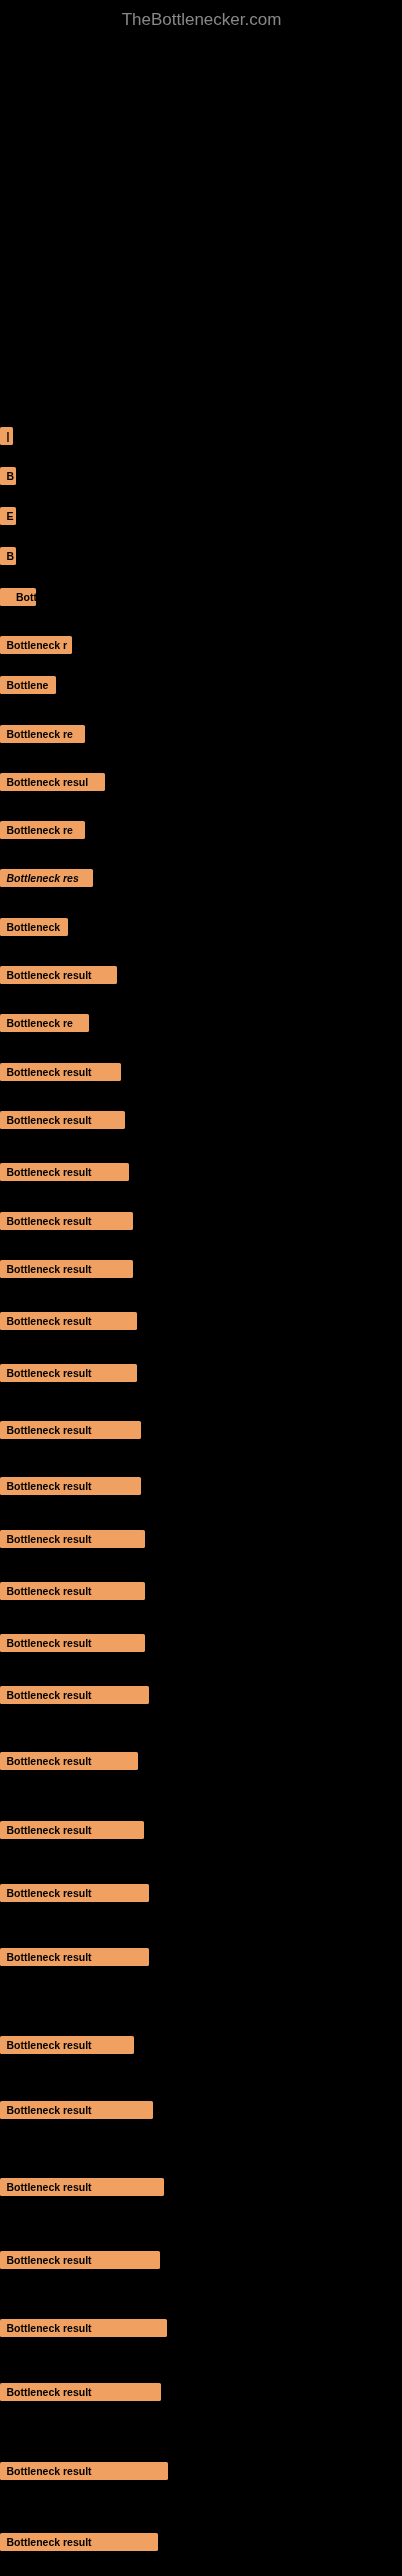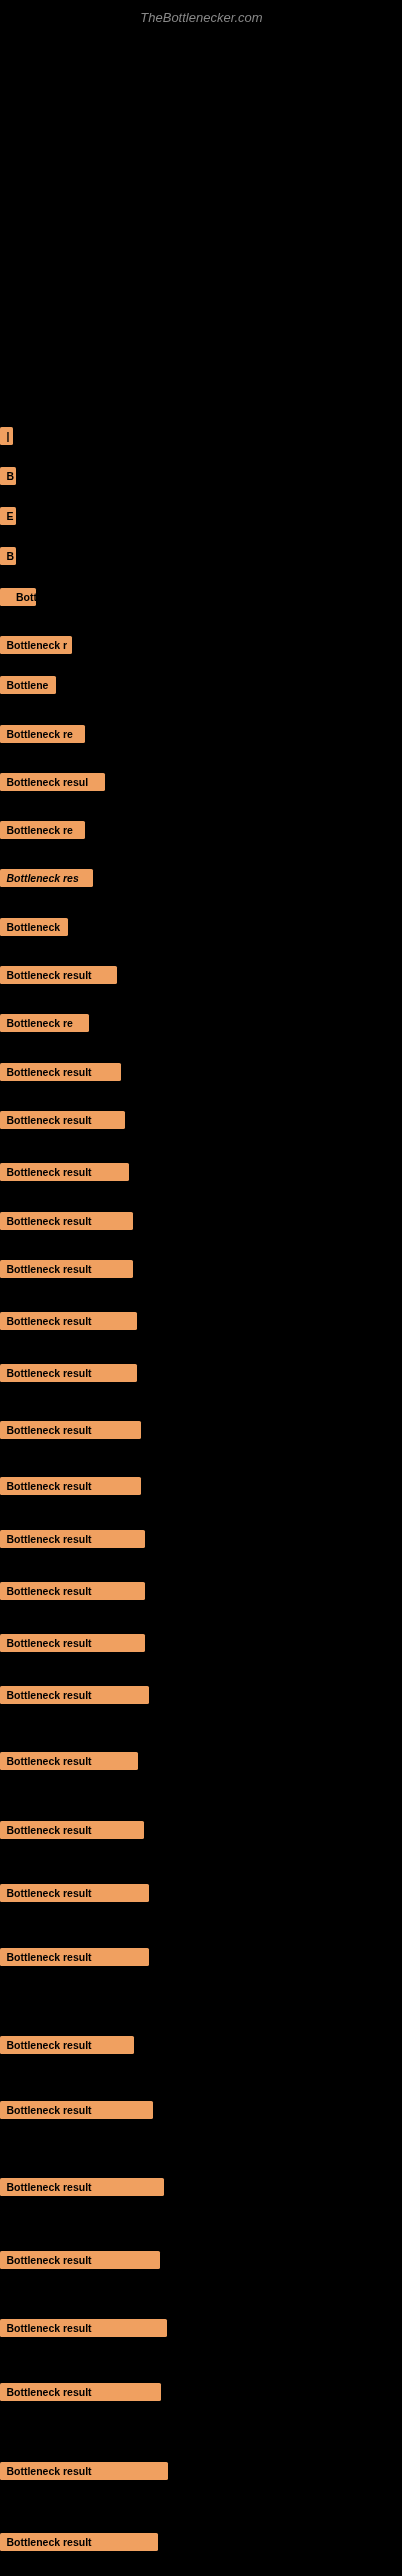--- a/index.html
+++ b/index.html
@@ -11,27 +11,26 @@
     body {
       background-color: #000000;
       width: 403px;
       min-height: 2576px;
       font-family: Arial, sans-serif;
       position: relative;
     }
 
     .site-title {
       color: #888888;
-      font-size: 13px;
+      font-size: 17px;
       text-align: center;
       padding: 6.4px 0;
       position: absolute;
       top: 4px;
       width: 100%;
-      font-style: italic;
     }
 
     .bottleneck-label {
       background-color: #f0a060;
       color: #000;
       font-size: 10.5px;
       font-weight: bold;
       padding: 3.2px 6.4px;
       display: inline-block;
       border-radius: 1.6px;

